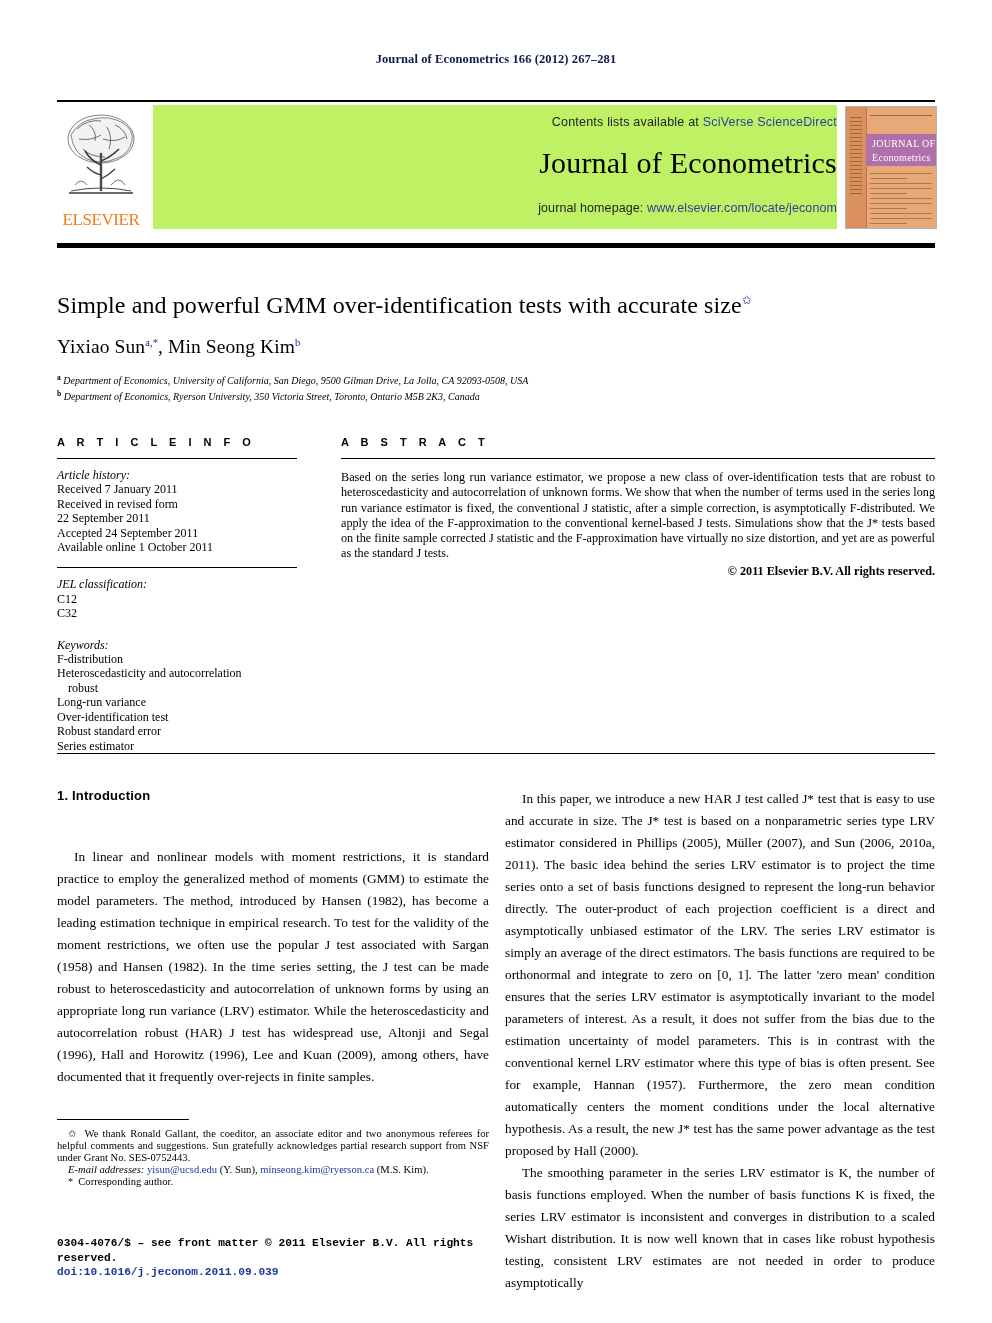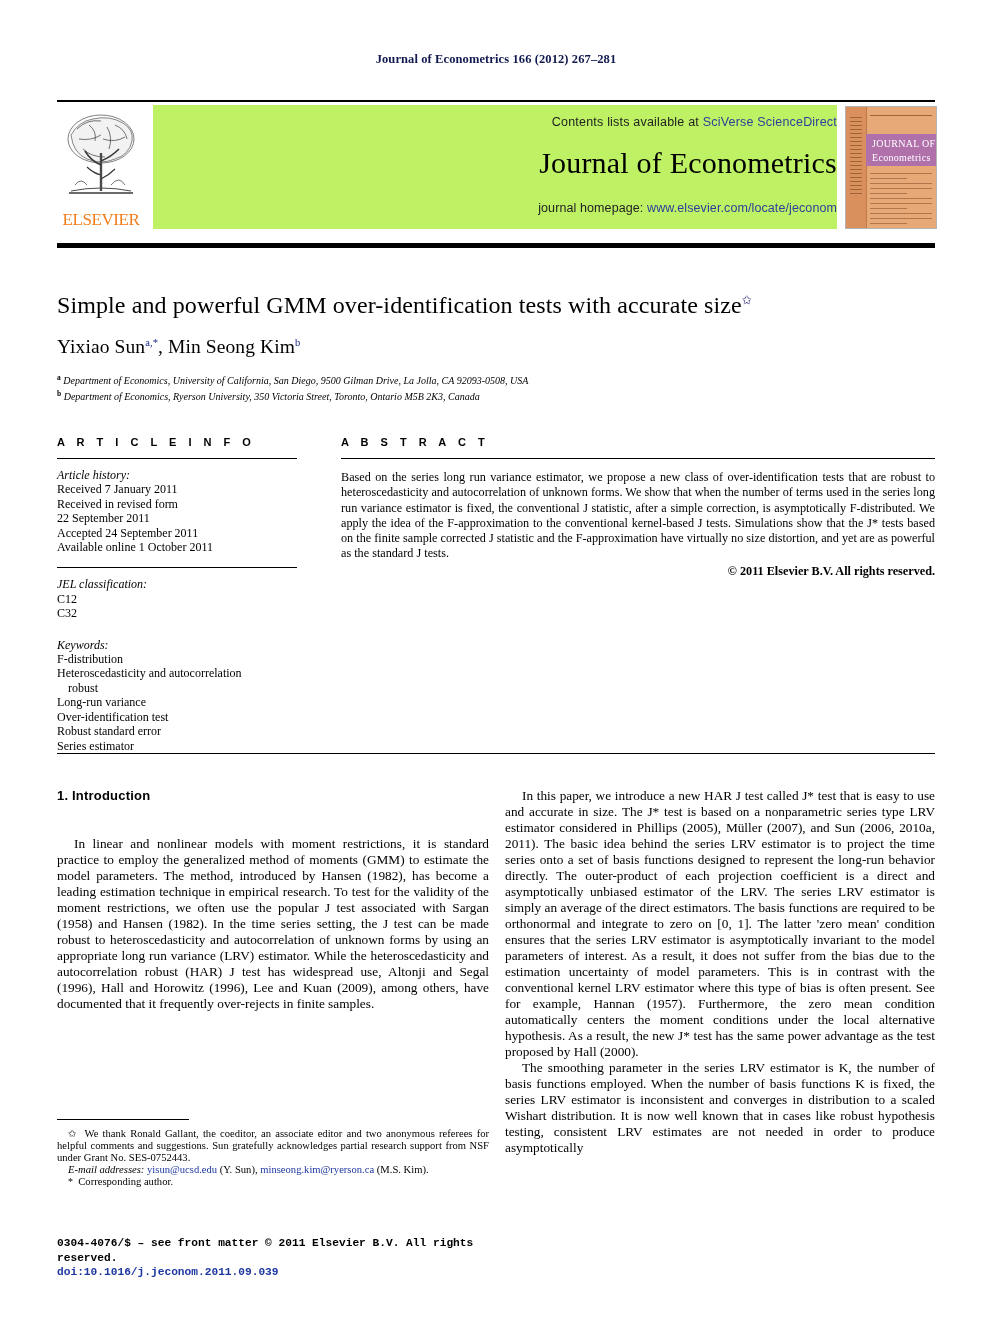--- a/index.html
+++ b/index.html
@@ -289,25 +289,25 @@
     margin: 0 0 0 0;
     font-family: "Liberation Sans", sans-serif;
     font-weight: bold;
     font-size: 13px;
     letter-spacing: 0.2px;
   }
   p.body-par {
     margin: 0;
     font-family: "Liberation Serif", serif;
     font-size: 13.3px;
-    line-height: 16px;
+    line-height: 22px;
     text-align: justify;
     text-indent: 17px;
   }
-  p.body-par.first { margin-top: 33px; }
+  p.body-par.first { margin-top: 43px; }
   .ital { font-style: italic; }
 
   
   .foot-rule {
     position: absolute;
     left: 57px; top: 1119px;
     width: 132px;
     height: 1px;
     background: #000;
   }

